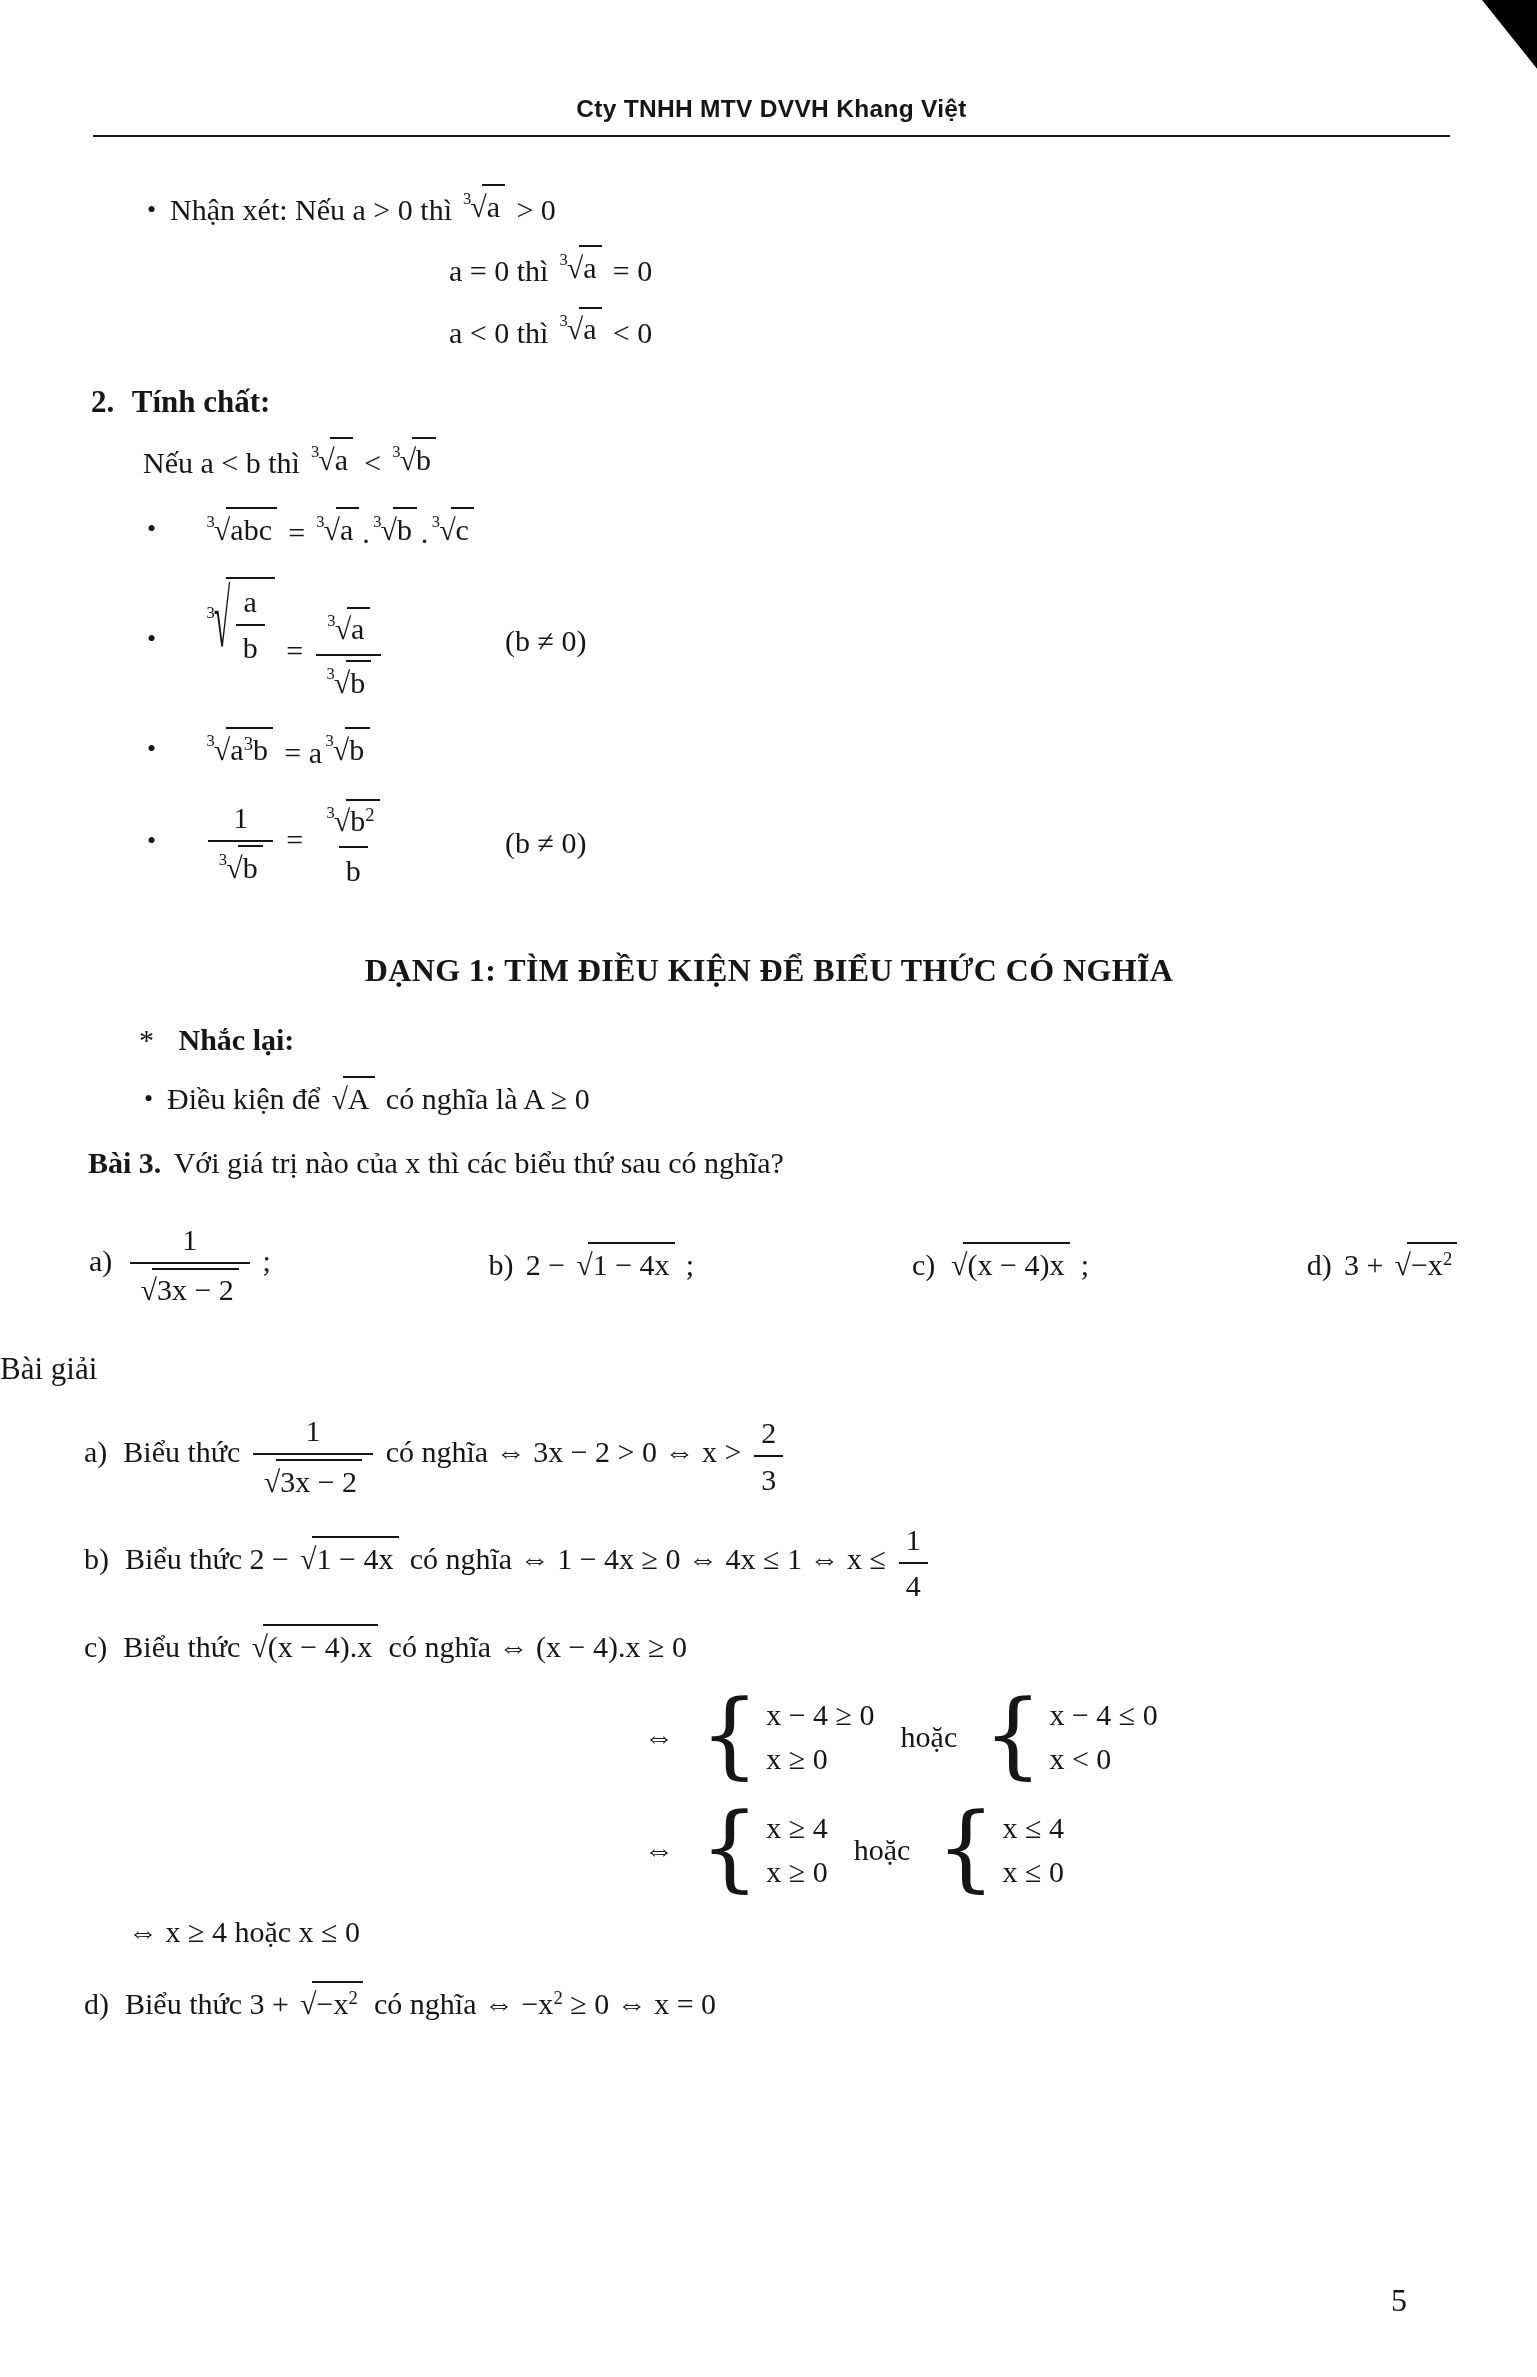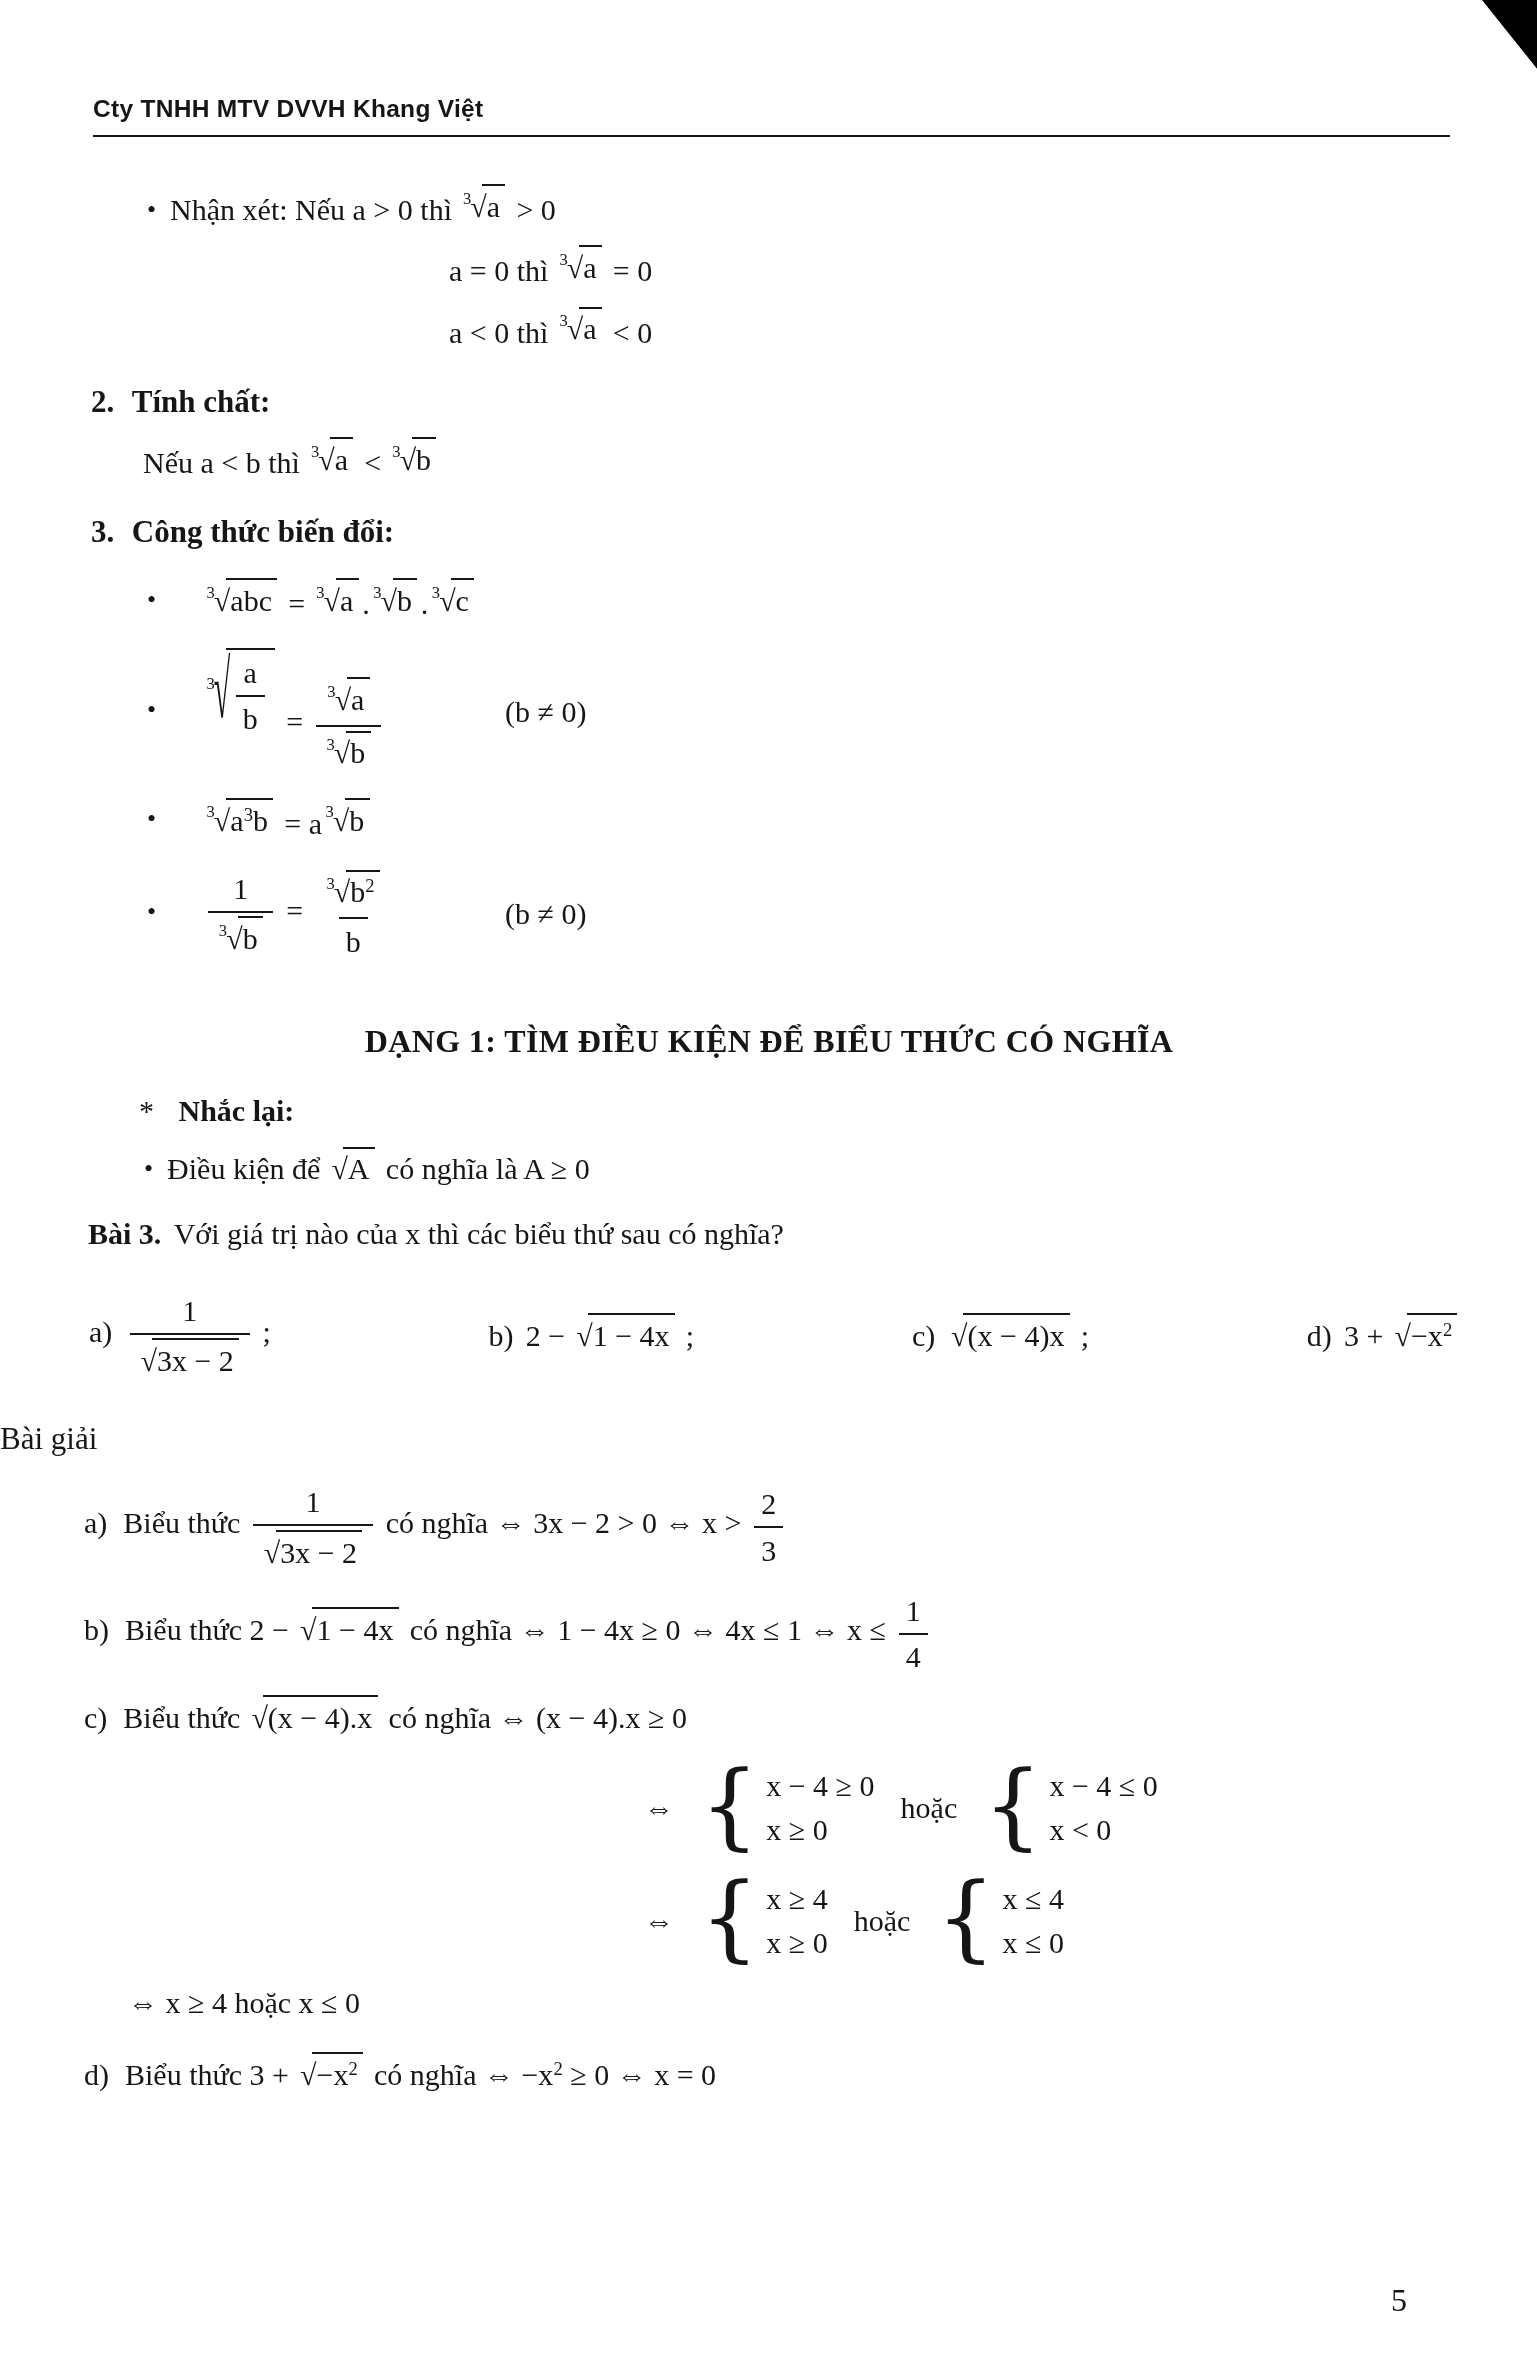--- a/index.html
+++ b/index.html
@@ -18,21 +18,21 @@
   .corner{
     position:absolute;top:0;right:0;
     width:56px;height:70px;
     background:#000;
     clip-path:polygon(0 0,100% 0,100% 100%);
   }
   .header{
     margin:91px 88px 16px 93px;
     padding-bottom:8.8px;
     border-bottom:2.6px solid #151515;
-    text-align:left;
+    text-align:center;
     font-family:"Liberation Sans",sans-serif;
     font-size:24.5px;
     font-weight:700;
     letter-spacing:0.3px;
   }
   .line{white-space:nowrap;}
   .bullet{display:inline-block;margin-right:14px;font-size:26px;transform:translateY(-1.8px);}
   .l-remark1{margin:47px 0 0 147px;}
   .l-remark2,.l-remark3{margin:14px 0 0 449px;}
   .sec{margin:26px 0 0 91px;font-size:31px;font-weight:700;}
@@ -117,23 +117,20 @@
   <div class="line l-tc">Nếu a &lt; b thì <span class="root">
         <span class="ridx">3</span>
         <span class="rsign">√</span>
         <span class="rbody">a</span>
       </span> &lt; <span class="root">
         <span class="ridx">3</span>
         <span class="rsign">√</span>
         <span class="rbody">b</span>
       </span></div>
 
-  <div class="sec">
-    <span class="sec-num">3.</span><span>Công thức biến đổi:</span>
-  </div>
 
   <div class="f-row">
     <span class="bullet">•</span>
     <span class="f-math"><span class="root">
           <span class="ridx">3</span>
           <span class="rsign">√</span>
           <span class="rbody">abc</span>
         </span> = <span class="root">
           <span class="ridx">3</span>
           <span class="rsign">√</span>

